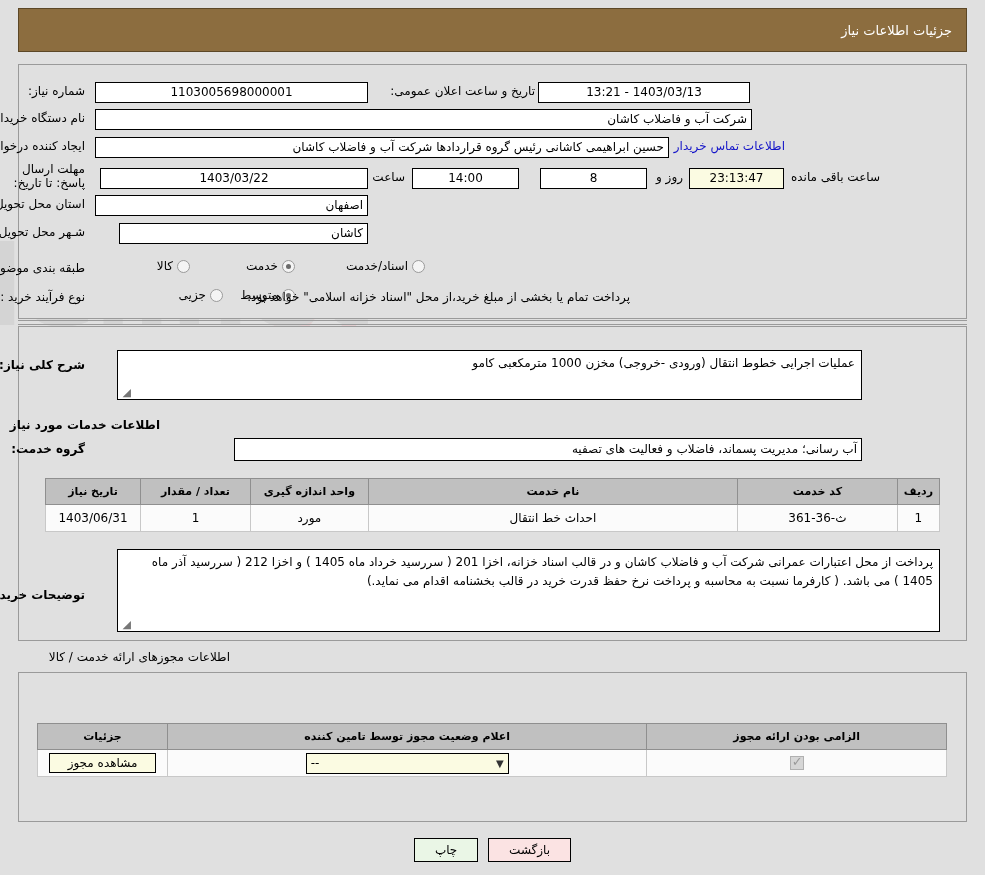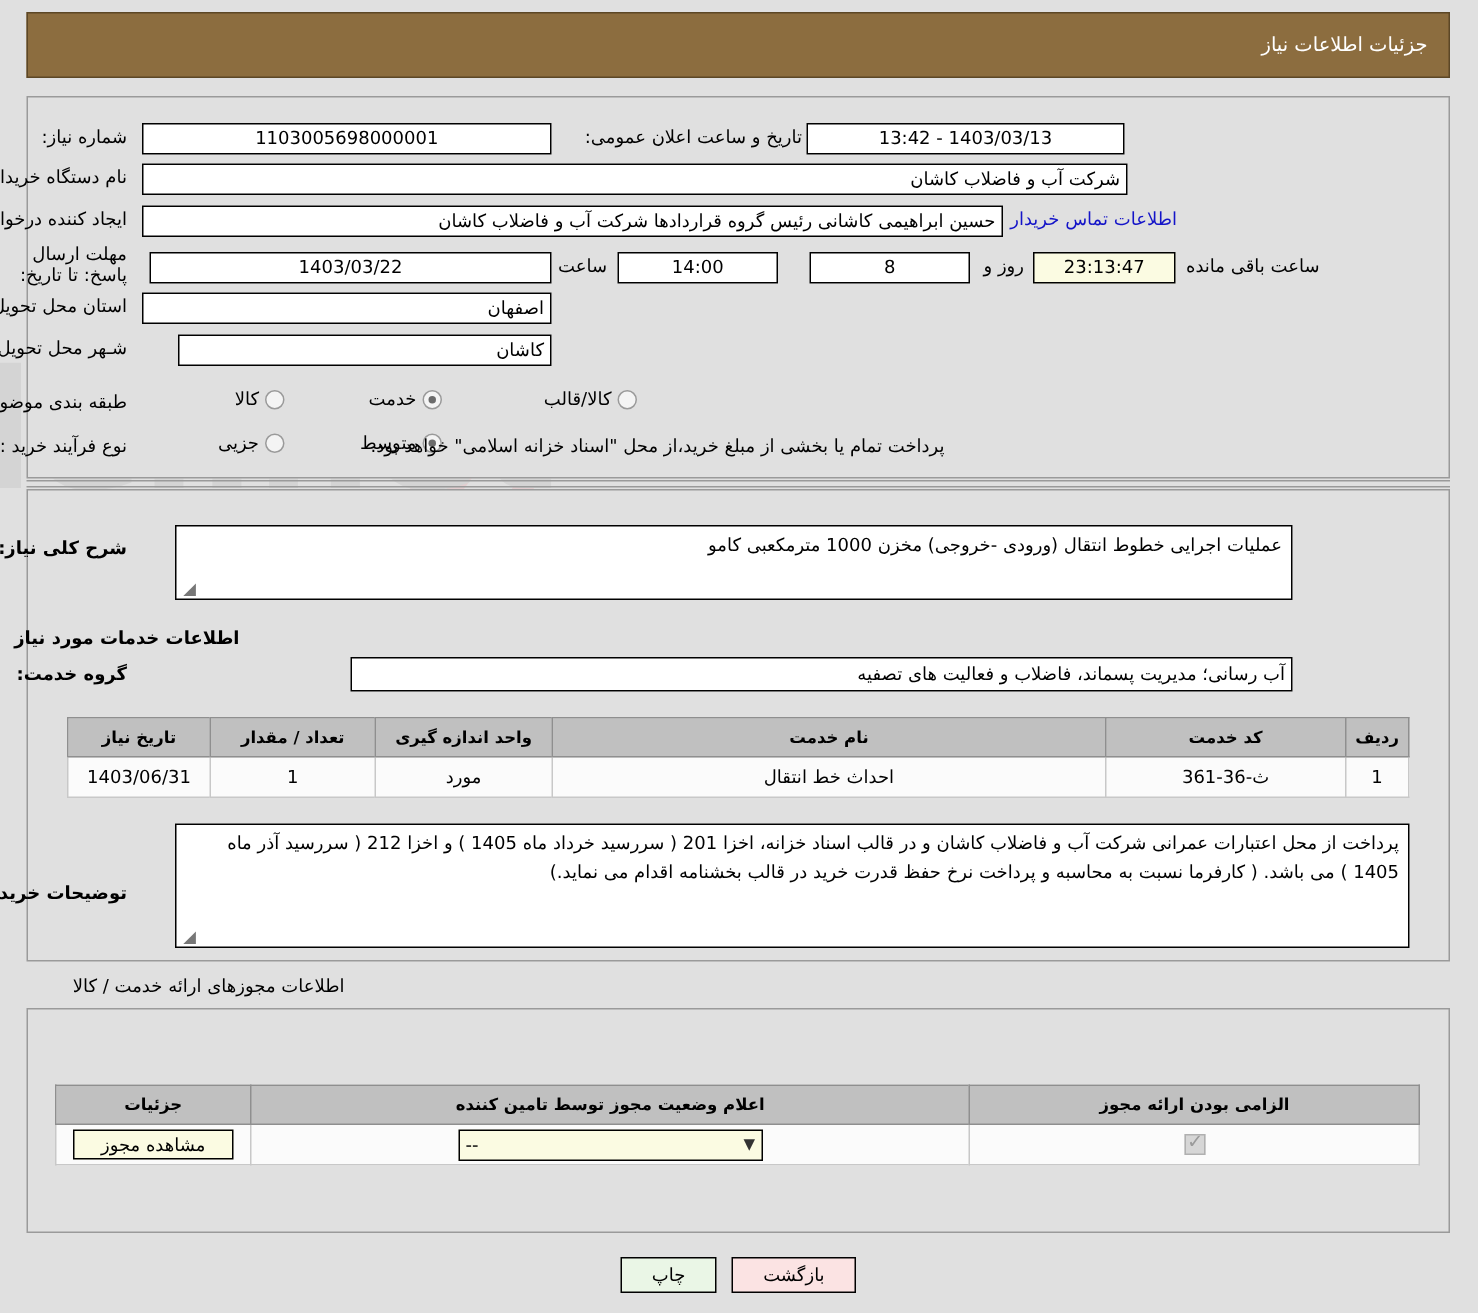--- a/index.html
+++ b/index.html
@@ -171,21 +171,21 @@
 
   <div class="titlebar">
     <span>جزئیات اطلاعات نیاز</span>
   </div>
 
   <div class="panel panel-main"></div>
 
   <div class="lbl" style="right:900px; top:84px;">شماره نیاز:</div>
   <div class="fld c" style="right:617px; top:82px; width:273px;">1103005698000001</div>
   <div class="plain" style="right:450px; top:84px;">تاریخ و ساعت اعلان عمومی:</div>
-  <div class="fld c" style="right:235px; top:82px; width:212px;">1403/03/13 - 13:42</div>
+  <div class="fld c" style="right:235px; top:82px; width:212px;">1403/03/13 - 13:21</div>
 
   <div class="lbl" style="right:900px; top:111px;">نام دستگاه خریدار:</div>
   <div class="fld r" style="right:233px; top:109px; width:657px;">شرکت آب و فاضلاب کاشان</div>
 
   <div class="lbl" style="right:900px; top:139px;">ایجاد کننده درخواست:</div>
   <div class="fld r" style="right:316px; top:137px; width:574px;">حسین ابراهیمی کاشانی رئیس گروه قراردادها شرکت آب و فاضلاب کاشان</div>
   <div class="link" style="right:200px; top:139px;">اطلاعات تماس خریدار</div>
 
   <div class="lbl" style="right:900px; top:162px; width:90px; white-space:normal; text-align:right;">مهلت ارسال پاسخ: تا تاریخ:</div>
   <div class="fld c" style="right:617px; top:168px; width:268px;">1403/03/22</div>
@@ -206,25 +206,25 @@
   <div class="radiogrp" style="right:795px; top:259px;">
     <span class="radio"></span>
     <span class="rlabel">کالا</span>
   </div>
   <div class="radiogrp" style="right:690px; top:259px;">
     <span class="radio on"></span>
     <span class="rlabel">خدمت</span>
   </div>
   <div class="radiogrp" style="right:560px; top:259px;">
     <span class="radio"></span>
-    <span class="rlabel">کالا/قالب</span>
+    <span class="rlabel">اسناد/خدمت</span>
   </div>
 
   <div class="lbl" style="right:900px; top:290px;">نوع فرآیند خرید :</div>
-  <div class="radiogrp" style="right:795px; top:288px;">
+  <div class="radiogrp" style="right:762px; top:288px;">
     <span class="radio"></span>
     <span class="rlabel">جزیی</span>
   </div>
   <div class="radiogrp" style="right:690px; top:288px;">
     <span class="radio on"></span>
     <span class="rlabel">متوسط</span>
   </div>
   <div class="plain" style="right:355px; top:290px; font-size:12px;">پرداخت تمام یا بخشی از مبلغ خرید،از محل "اسناد خزانه اسلامی" خواهد بود.</div>
 
   <div class="divline" style="top:320px;"></div>

